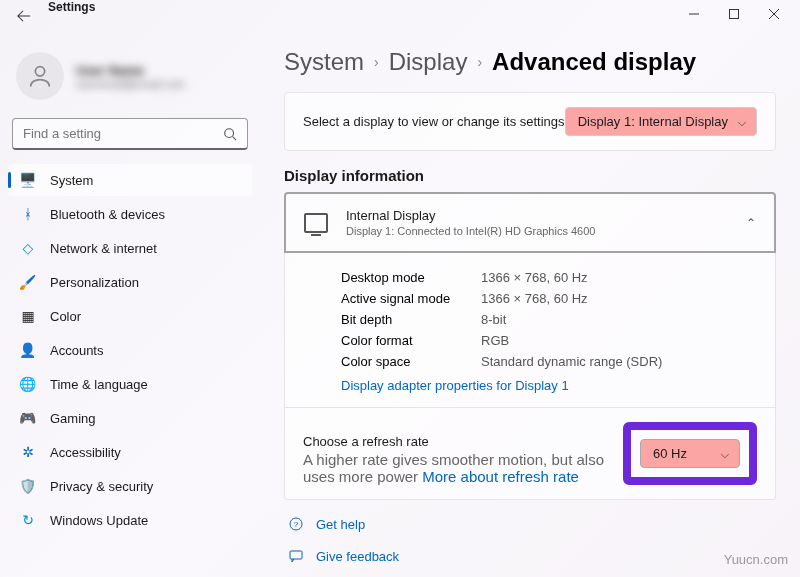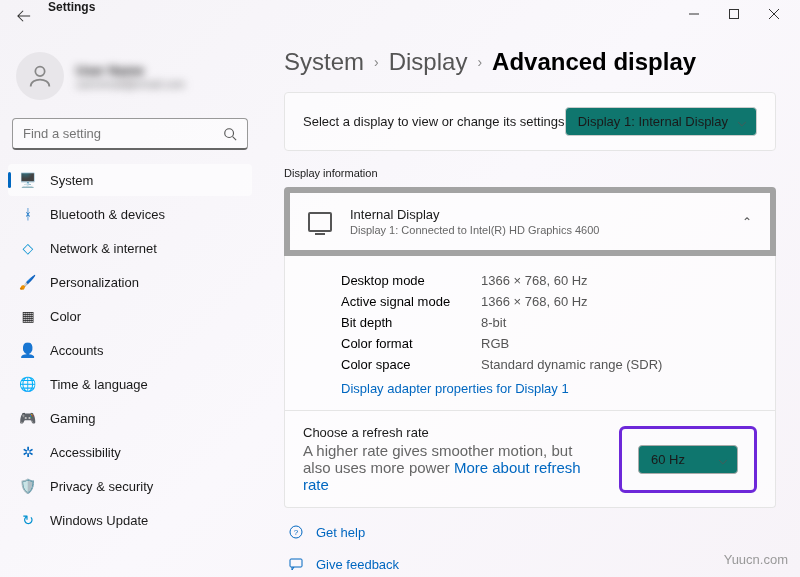--- a/index.html
+++ b/index.html
@@ -23,36 +23,36 @@
 .nav-item.active::before{content:"";position:absolute;left:0;top:8px;bottom:8px;width:3px;background:#0067c0;border-radius:2px}
 .nav-icon{width:16px;height:16px;display:flex;align-items:center;justify-content:center;font-size:14px}
 .main{flex:1;padding:8px 24px 20px;overflow-y:auto}
 .breadcrumb{display:flex;align-items:center;gap:10px;margin-bottom:16px;font-size:24px}
 .bc-item{color:#555;cursor:pointer;font-weight:500}
 .bc-sep{color:#888;font-size:14px}
 .bc-current{font-weight:700;color:#000}
 .card{background:rgba(255,255,255,0.6);border:1px solid #e5e5e5;border-radius:4px;padding:14px 18px;margin-bottom:16px}
 .select-row{display:flex;align-items:center;justify-content:space-between}
 .select-label{font-size:13px}
-.dropdown{border:1px solid #ccc;border-radius:4px;padding:6px 28px 6px 12px;background:#0f766e;position:relative;cursor:pointer;font-size:13px;min-width:160px}
+.dropdown{border:1px solid #ccc;border-radius:4px;padding:6px 28px 6px 12px;background:#fca5a5;position:relative;cursor:pointer;font-size:13px;min-width:160px}
 .dropdown::after{content:"⌵";position:absolute;right:10px;top:50%;transform:translateY(-50%);font-size:11px;color:#555}
-.section-label{font-size:11px;font-weight:400;margin-bottom:8px}
-.disp-header{display:flex;align-items:center;gap:18px;padding:14px 18px;background:rgba(255,255,255,0.6);border:6px solid #a3a3a3;border-radius:4px 4px 0 0}
+.section-label{font-size:15px;font-weight:700;margin-bottom:8px}
+.disp-header{display:flex;align-items:center;gap:18px;padding:14px 18px;background:rgba(255,255,255,0.6);border:2px solid #a3a3a3;border-radius:4px 4px 0 0}
 .disp-title{font-size:13px;font-weight:400}
 .disp-sub{font-size:11px;color:#666;margin-top:2px}
 .disp-body{background:rgba(255,255,255,0.6);border:1px solid #e5e5e5;border-top:none;padding:14px 18px 14px 56px}
 .info-row{display:flex;padding:3px 0;font-size:13px}
 .info-key{width:140px;color:#000000}
 .info-val{color:#555}
 .link{color:#0067c0;cursor:pointer;font-size:13px;padding-top:6px}
 .refresh-card{background:rgba(255,255,255,0.6);border:1px solid #e5e5e5;border-top:none;border-radius:0 0 4px 4px;padding:14px 18px;display:flex;align-items:flex-end;justify-content:space-between;gap:16px}
 .refresh-left{flex:1}
 .refresh-title{font-size:13px}
 .refresh-desc{font-size:15px;color:#666;margin-top:2px}
-.highlight-dd{border:3px solid #6d28d9;border-radius:6px;padding:16px}
+.highlight-dd{border:8px solid #6d28d9;border-radius:6px;padding:9px}
 .highlight-dd .dropdown{min-width:100px;border-color:#aaa}
 .help-row{display:flex;align-items:center;gap:12px;margin-top:16px;padding-left:4px}
 .help-icon{width:16px;height:16px;color:#0067c0}
 .help-link{color:#0067c0;font-size:13px;cursor:pointer}
 .watermark{position:absolute;right:12px;bottom:10px;font-size:13px;color:#999}
 .chev{margin-left:auto;color:#555;font-size:12px}
 .monitor-icon{width:24px;height:20px;border:2px solid #555;border-radius:2px;position:relative}
 .monitor-icon::after{content:"";position:absolute;bottom:-5px;left:50%;transform:translateX(-50%);width:10px;height:2px;background:#555}
 </style>
 </head>

